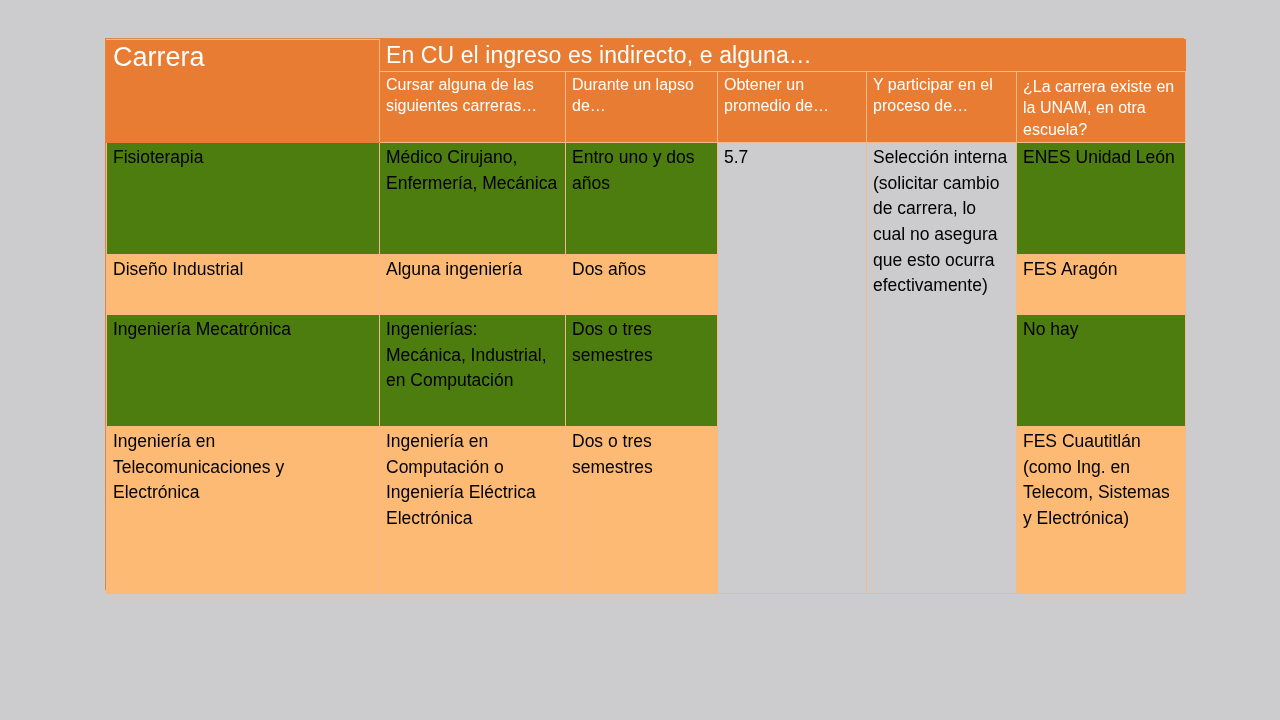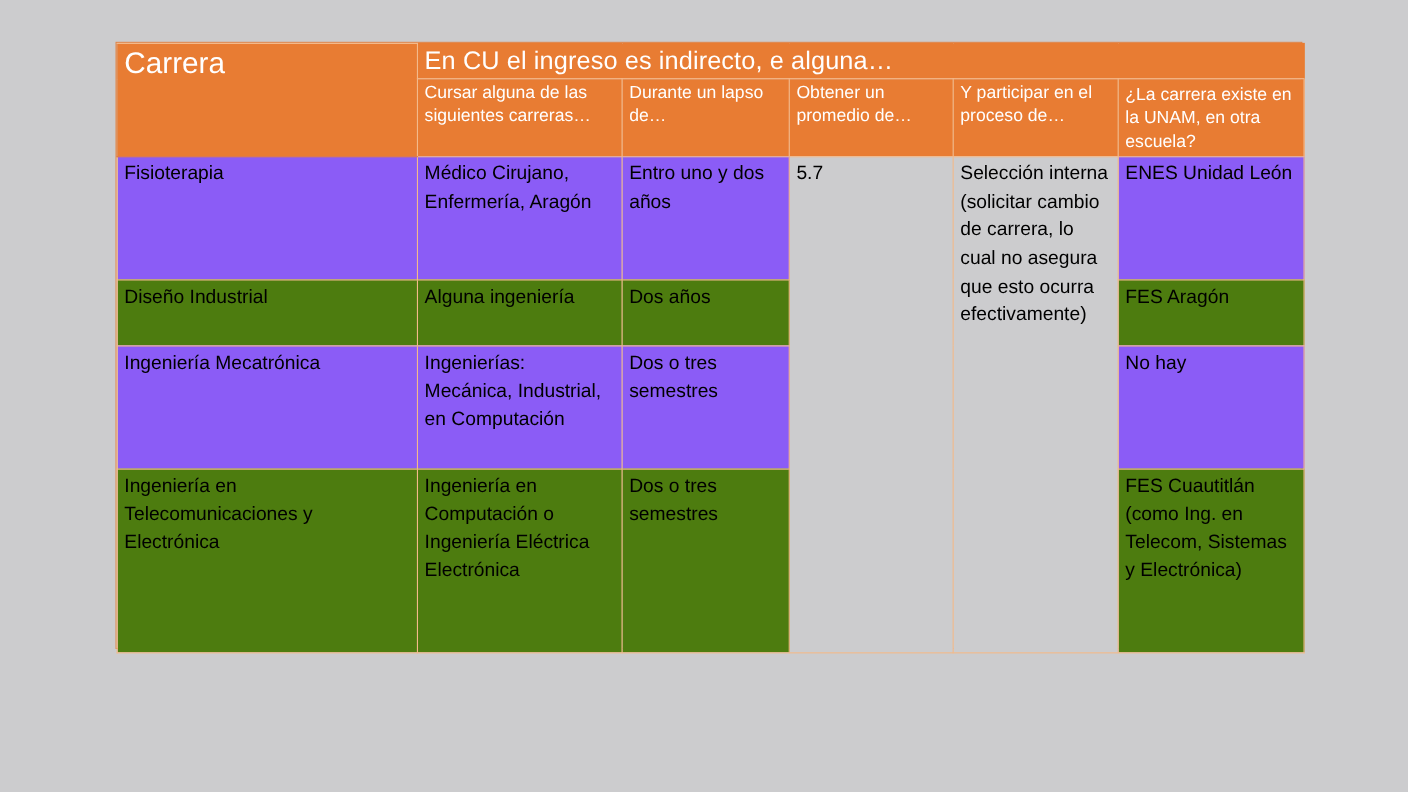--- a/index.html
+++ b/index.html
@@ -92,22 +92,22 @@
   td.body-cell {
     font-size: 17.5px;
     line-height: 1.47;
     color: #000000;
     padding-top: 3px;
   }
   td.bold-cell {
     font-weight: bold;
   }
 
-  .row-gray td { background: #8b5cf6; }
-  .row-peach td { background: #4d7c0f; margin-top: 11px; }
+  .row-gray td { background: #4d7c0f; }
+  .row-peach td { background: #fdba74; margin-top: 11px; }
 
   td.span-gray { background: #ccccce !important; }
 
   
   col.c1 { width: 273px; }
   col.c2 { width: 186px; }
   col.c3 { width: 152px; }
   col.c4 { width: 149px; }
   col.c5 { width: 150px; }
   col.c6 { width: 169px; }
@@ -137,21 +137,21 @@
         <tr class="hdr-row">
           <th>Cursar alguna de las siguientes carreras…</th>
           <th>Durante un lapso de…</th>
           <th>Obtener un promedio de…</th>
           <th>Y participar en el proceso de…</th>
           <th class="last-hdr">¿La carrera existe en la UNAM,  en otra escuela?</th>
         </tr>
 
         <tr class="row-gray" style="height:112px;">
           <td class="body-cell bold-cell">Fisioterapia</td>
-          <td class="body-cell">Médico Cirujano, Enfermería, Aragón</td>
+          <td class="body-cell">Médico Cirujano, Enfermería, Mecánica</td>
           <td class="body-cell">Entro uno y dos años</td>
           <td class="body-cell span-gray" rowspan="4">5.7</td>
           <td class="body-cell span-gray" rowspan="4">Selección interna (solicitar cambio de carrera, lo cual no asegura que esto ocurra efectivamente)</td>
           <td class="body-cell">ENES Unidad León</td>
         </tr>
 
         <tr class="row-peach" style="height:60px;">
           <td class="body-cell bold-cell">Diseño Industrial</td>
           <td class="body-cell">Alguna ingeniería</td>
           <td class="body-cell">Dos años</td>

